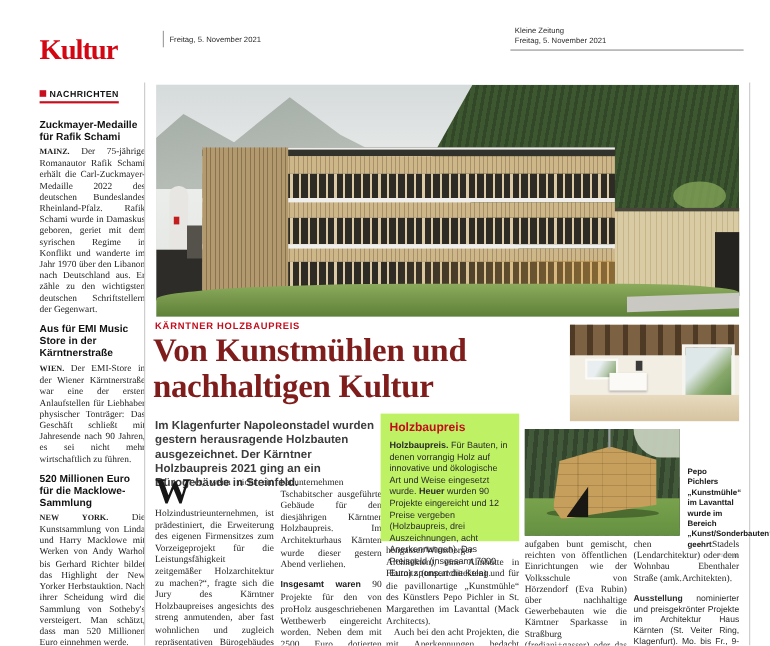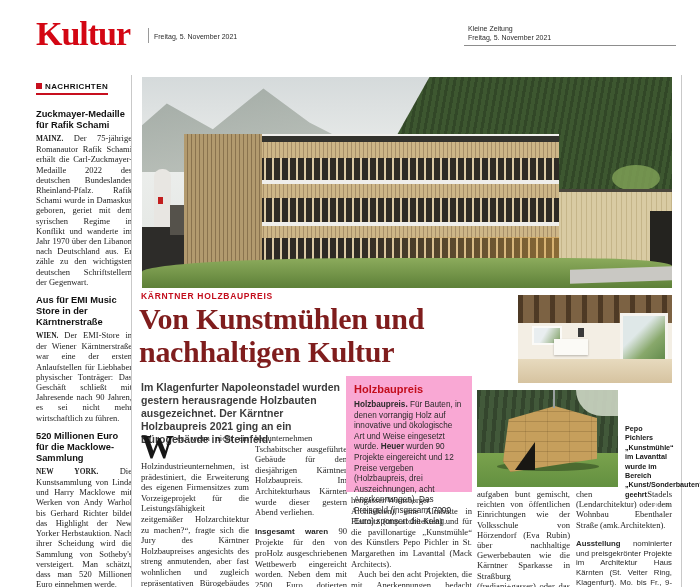--- a/index.html
+++ b/index.html
@@ -1,22 +1,22 @@
 <!DOCTYPE html>
 <html><head>
 <meta charset="utf-8">
 <style>
   html,body{margin:0;padding:0;background:#ffffff;}
   .page{position:relative;width:700px;height:587px;background:#fff;overflow:hidden;
         font-family:"Liberation Sans",sans-serif;color:#1c1c1c;}
   .abs{position:absolute;}
 
   
-  .masthead{left:36px;top:12px;font-family:"Liberation Serif",serif;font-weight:bold;
-            font-size:34px;line-height:44px;letter-spacing:-1px;}
+  .masthead{left:36px;top:24px;font-family:"Liberation Serif",serif;font-weight:bold;
+            font-size:26px;line-height:44px;letter-spacing:-1px;}
   .hdr-tick{left:148px;top:28px;width:1px;height:15px;background:#9a9a9a;}
   .hdr-date-left{left:154px;top:33px;font-size:7px;color:#2b2b2b;}
   .hdr-right{left:468px;top:24px;font-size:7px;line-height:9px;color:#2b2b2b;}
   .hdr-rule{left:464px;top:45px;width:212px;height:1px;background:#8d8d8d;}
 
   
   .newscol{left:36px;top:75px;width:96px;}
   .news-label{display:inline-block;font-size:8px;font-weight:bold;letter-spacing:.4px;
               color:#111;border-bottom:2px solid #c70f1e;padding-bottom:2px;margin-bottom:6px;}
   .news-label .sq{display:inline-block;width:6px;height:6px;background:#c70f1e;margin-right:3px;}
@@ -76,21 +76,21 @@
   .c2{left:255px;top:433px;width:92px;}
   .c3t{left:351px;top:495px;width:121px;}
   .c4{left:477px;top:489px;width:93px;line-height:10.2px;}
   .c5{left:576px;top:489px;width:96px;line-height:10.2px;}
   .dropcap{float:left;font-family:"Liberation Serif",serif;font-weight:bold;
            font-size:33px;line-height:28px;padding-right:3px;color:#161616;}
   .para2{margin-top:8px;}
   .indent{text-indent:7px;margin-top:0;}
 
   
-  .infobox{left:346px;top:376px;width:126px;height:116px;background:#f9a8d4;
+  .infobox{left:346px;top:376px;width:126px;height:116px;background:#bef264;
            padding:7px 8px;box-sizing:border-box;}
   .infobox-title{font-size:11px;font-weight:bold;color:#c30d1c;margin-bottom:5px;}
   .infobox-text{font-size:8.2px;line-height:10.6px;color:#2a2a2a;}
 
   
   .exhibit{margin-top:9px;font-family:"Liberation Sans",sans-serif;font-size:7.8px;
            line-height:9.8px;text-align:justify;color:#2a2a2a;}
 
   
   .photo-int{left:518px;top:295px;width:154px;height:88px;overflow:hidden;background:#efe8dc;}

